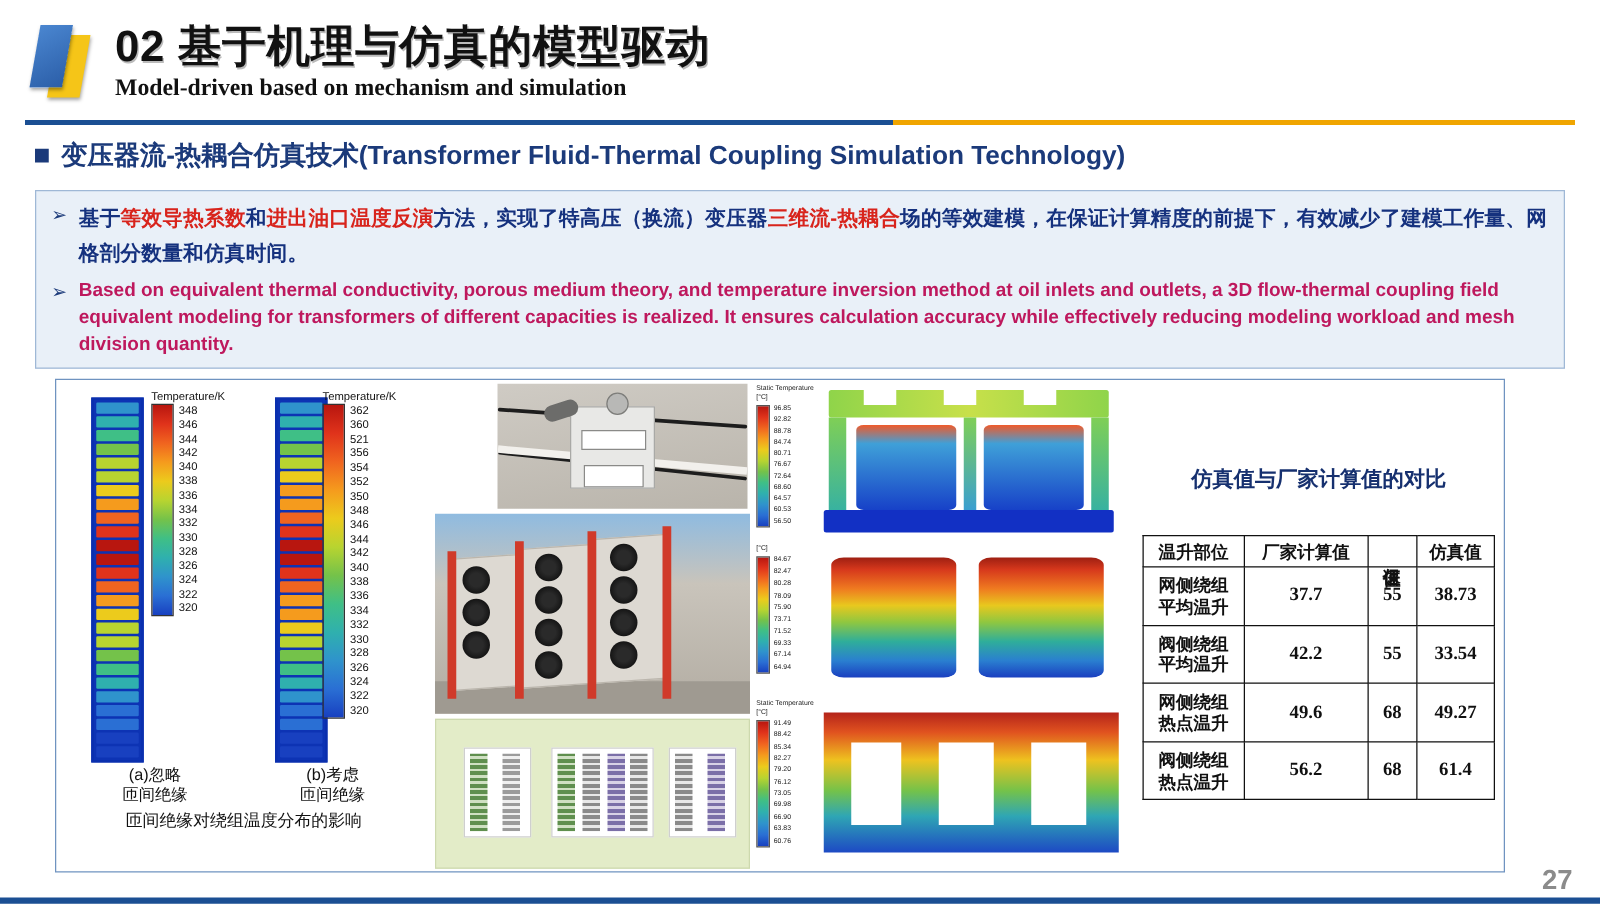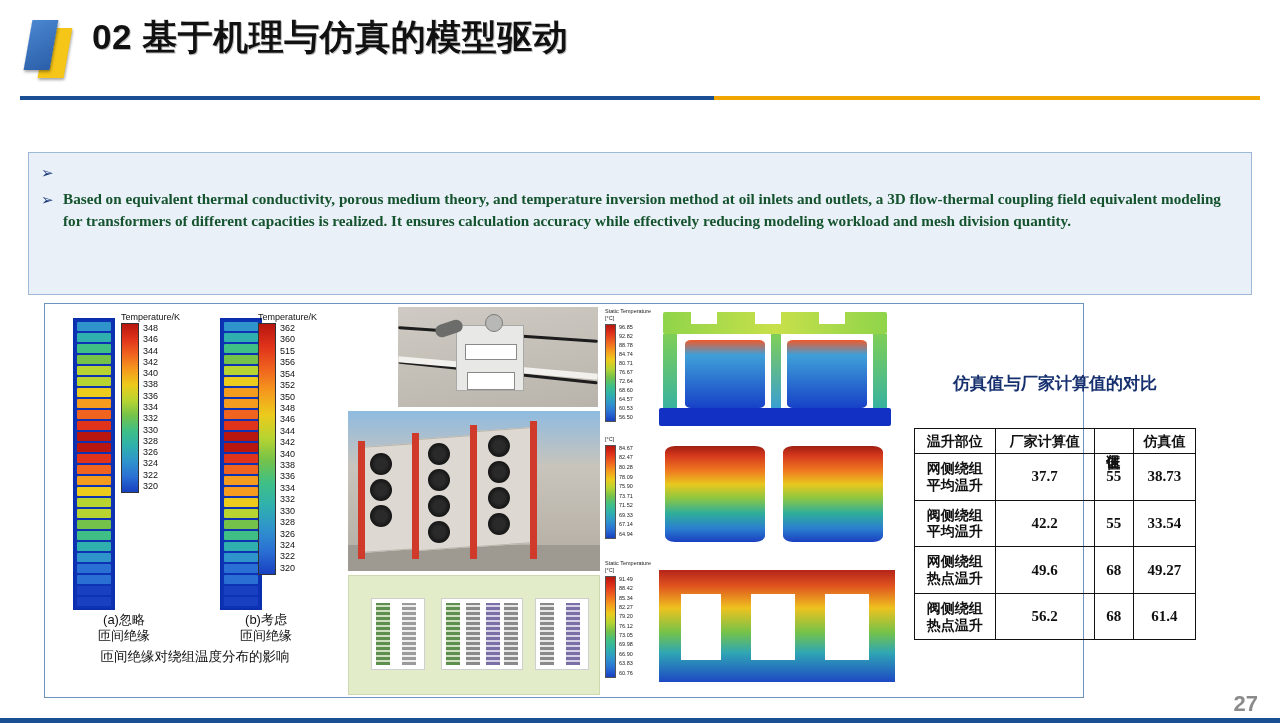--- a/index.html
+++ b/index.html
@@ -23,26 +23,26 @@
   .sect .mark{width:11px;height:11px;background:#1b3a7a;}
   .sect .txt{font-size:21px;font-weight:bold;color:#1b3a7a;white-space:nowrap;}
 
   
   .box{position:absolute;left:28px;top:152px;width:1224px;height:143px;
        background:#e9f0f8;border:1px solid #9fb8d6;box-sizing:border-box;}
   .bline{display:flex;padding:0 12px;}
   .arrow{color:#1b3a7a;font-size:15px;width:22px;flex:none;line-height:1.55;}
   .cn{font-size:16.5px;font-weight:bold;color:#15317e;line-height:1.72;letter-spacing:.2px;}
   .cn .hl{color:#d8241c;}
-  .en{font-family:Liberation Serif, serif;font-size:15.2px;font-weight:bold;color:#14532d;line-height:1.42;}
+  .en{font-family:Liberation Sans, sans-serif;font-size:15.2px;font-weight:bold;color:#be185d;line-height:1.42;}
   .b1{padding-top:8px;}
   .b2{padding-top:4px;}
 
   
-  .content{position:absolute;left:44px;top:303px;width:1040px;height:395px;border:1px solid #6f93c0;box-sizing:border-box;background:#fff;}
+  .content{position:absolute;left:44px;top:303px;width:1160px;height:395px;border:1px solid #6f93c0;box-sizing:border-box;background:#fff;}
 
   
   .lpanel{position:absolute;left:0;top:0;width:300px;height:393px;}
   .wind{position:absolute;width:42px;border:2px solid #0a2fae;box-sizing:border-box;background:#0d33b4;
         display:flex;flex-direction:column;justify-content:space-between;padding:2px;gap:1px;}
   .wind .seg{height:9px;border-radius:1px;}
   .w-a{left:28px;top:14px;height:292px;}
   .w-b{left:175px;top:14px;height:292px;}
 
   .cbar{position:absolute;}
@@ -119,27 +119,33 @@
 <body>
 
 <div class="slide">
 
   <div class="header">
     <div class="logo">
       <div class="sq yellow"></div>
       <div class="sq blue"></div>
     </div>
     <div class="htitle">02 基于机理与仿真的模型驱动</div>
+    <div class="hsub">Model-driven based on mechanism and simulation</div>
   </div>
   <div class="hrule"></div>
 
+  <div class="sect">
+    <div class="mark"></div>
+    <div class="txt">变压器流-热耦合仿真技术(Transformer Fluid-Thermal Coupling Simulation Technology)</div>
+  </div>
 
   <div class="box">
     <div class="bline b1">
       <div class="arrow">➢</div>
+      <div class="cn" id="cn-text"><span>基于</span><span class="hl">等效导热系数</span><span>和</span><span class="hl">进出油口温度反演</span><span>方法，实现了特高压（换流）变压器</span><span class="hl">三维流-热耦合</span><span>场的等效建模，在保证计算精度的前提下，有效减少了建模工作量、网格剖分数量和仿真时间。</span></div>
     </div>
     <div class="bline b2">
       <div class="arrow">➢</div>
       <div class="en">Based on equivalent thermal conductivity, porous medium theory, and temperature inversion method at oil inlets and outlets, a 3D flow-thermal coupling field equivalent modeling for transformers of different capacities is realized. It ensures calculation accuracy while effectively reducing modeling workload and mesh division quantity.</div>
     </div>
   </div>
 
   <div class="content">
 
     <div class="lpanel">
@@ -224,21 +230,21 @@
         </div>
       </div>
 
       <div class="cbar cb2">
         <div class="ctitle">Temperature/K</div>
         <div class="cbody">
           <div class="strip" id="strip-b" style="height: 250px; background: linear-gradient(rgb(184, 22, 15), rgb(224, 51, 27), rgb(240, 100, 31), rgb(245, 155, 29), rgb(236, 203, 28), rgb(184, 212, 48), rgb(116, 194, 74), rgb(63, 191, 134), rgb(47, 176, 174), rgb(47, 147, 204), rgb(42, 111, 212), rgb(24, 64, 192));"></div>
           <div class="ticks" id="ticks-b" style="height: 250px;">
               <div>362</div>
               <div>360</div>
-              <div>515</div>
+              <div>521</div>
               <div>356</div>
               <div>354</div>
               <div>352</div>
               <div>350</div>
               <div>348</div>
               <div>346</div>
               <div>344</div>
               <div>342</div>
               <div>340</div>
               <div>338</div>

